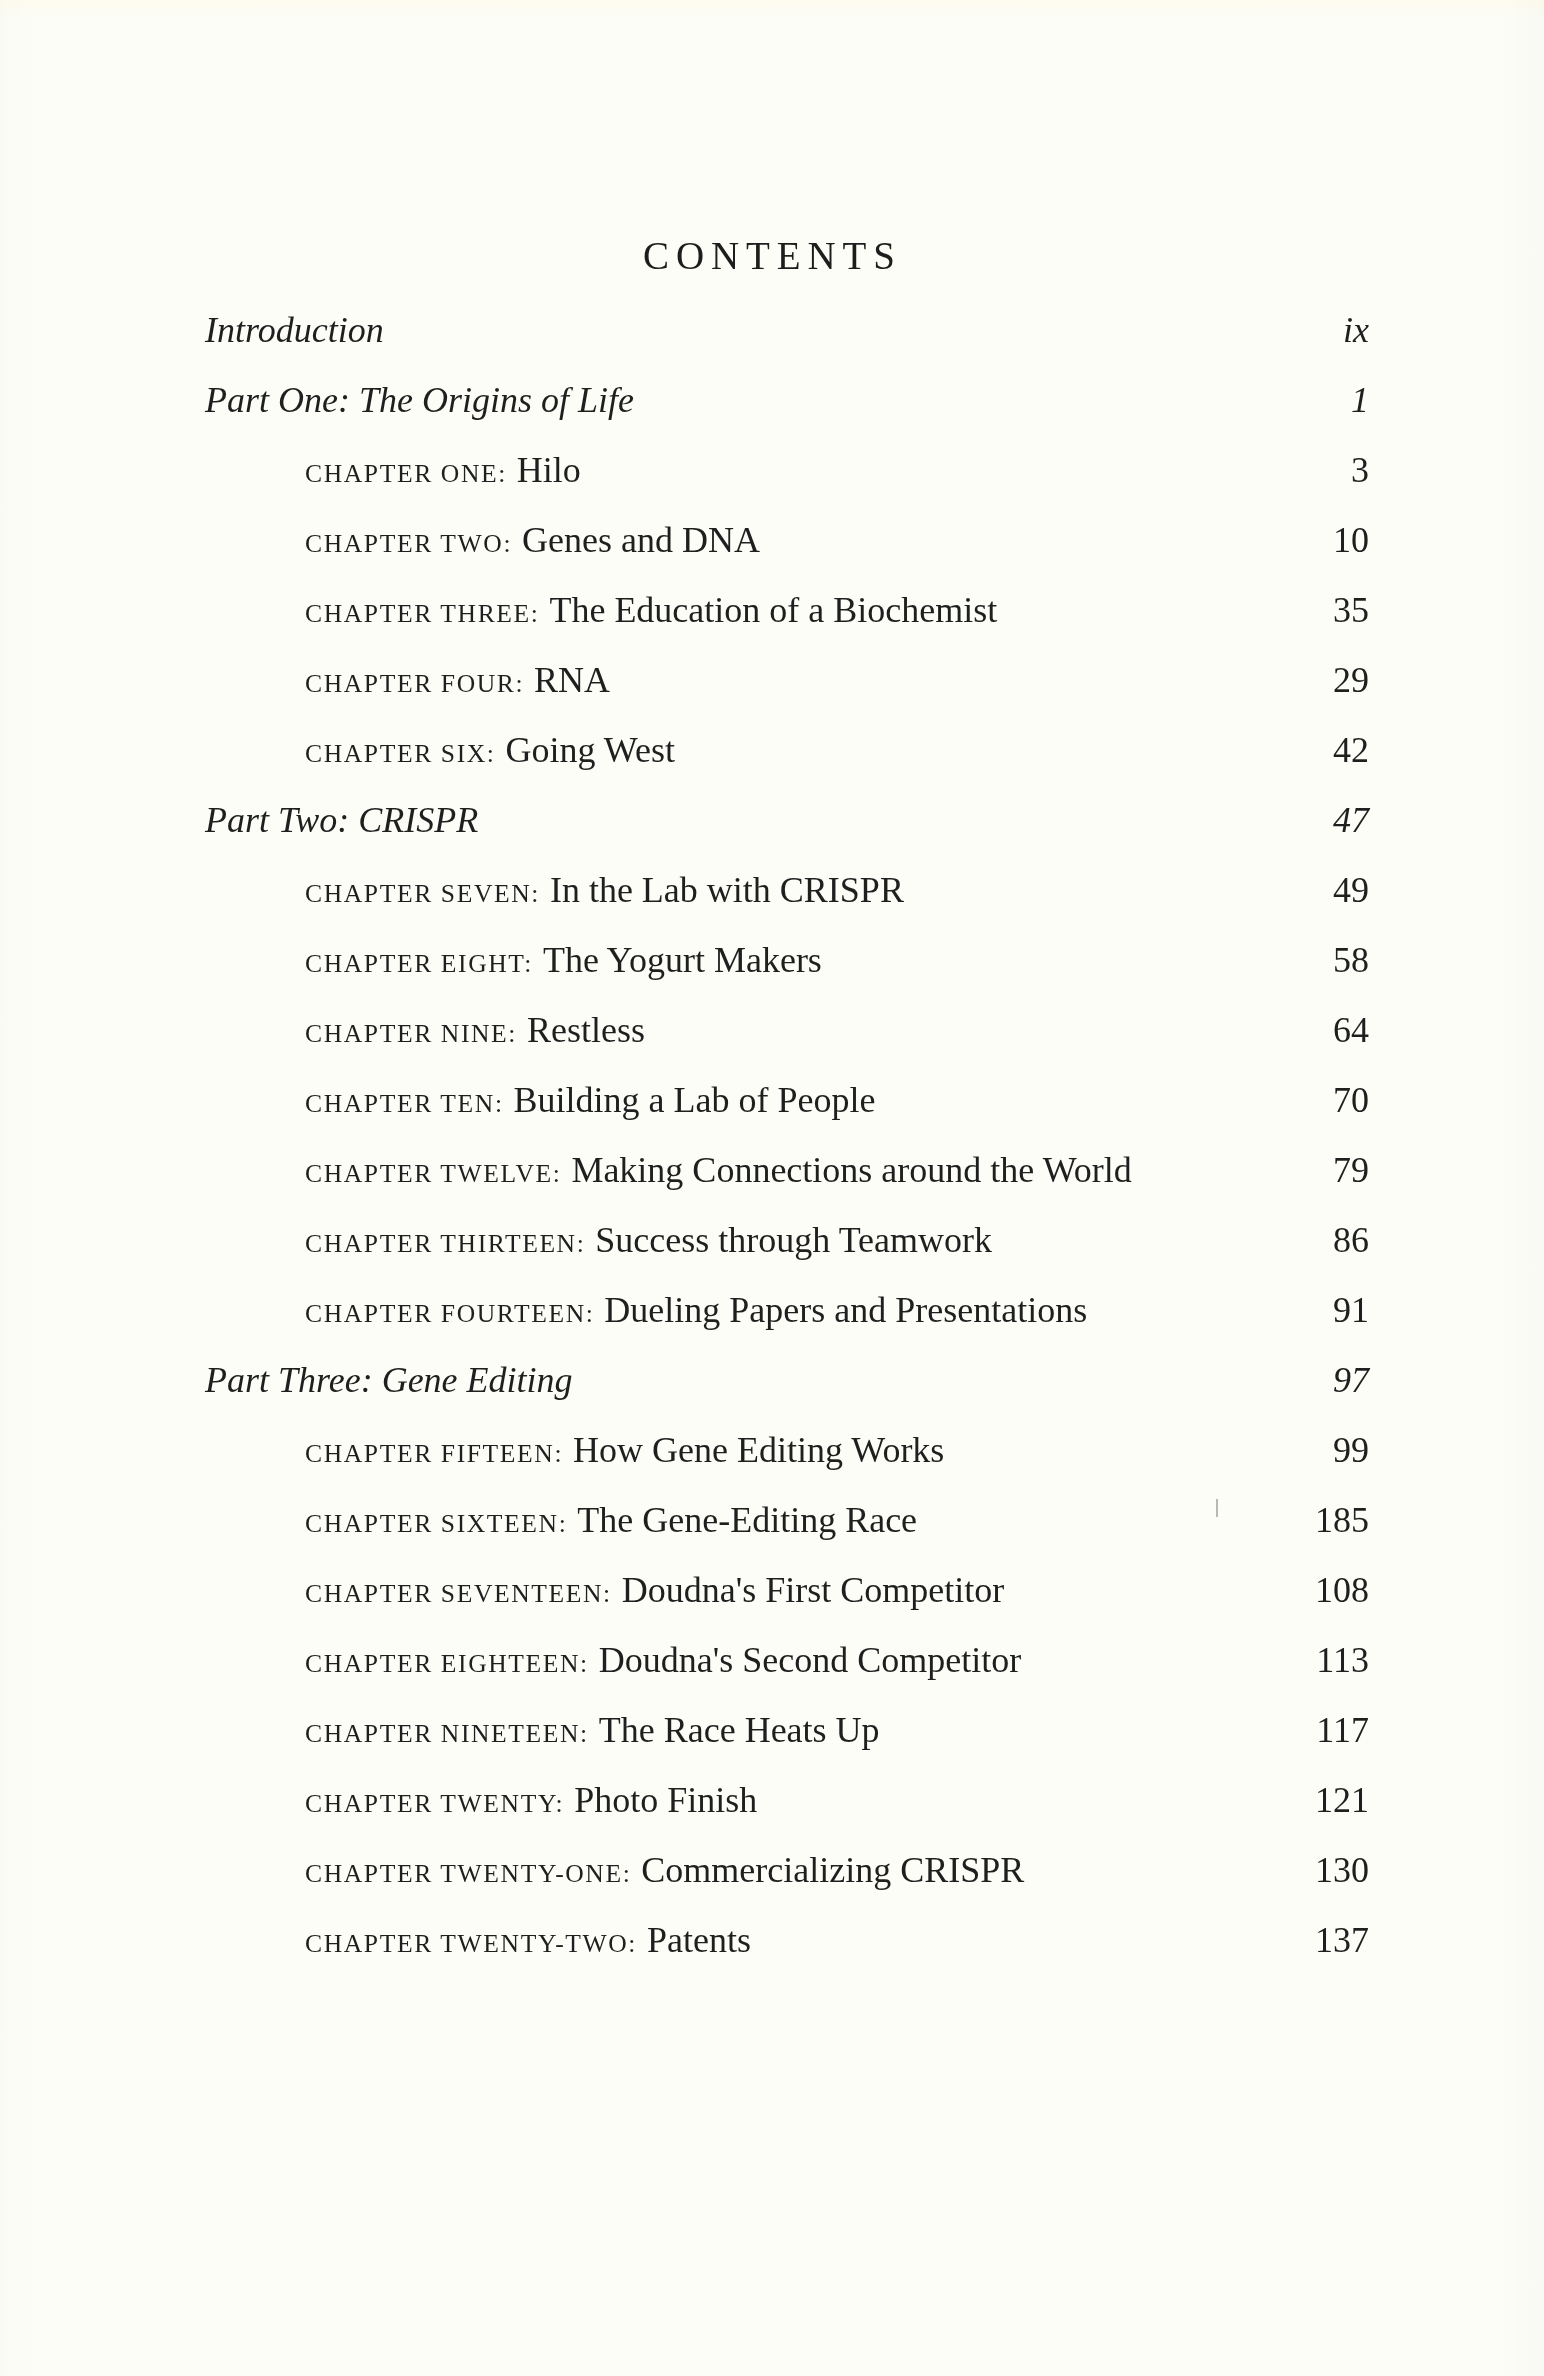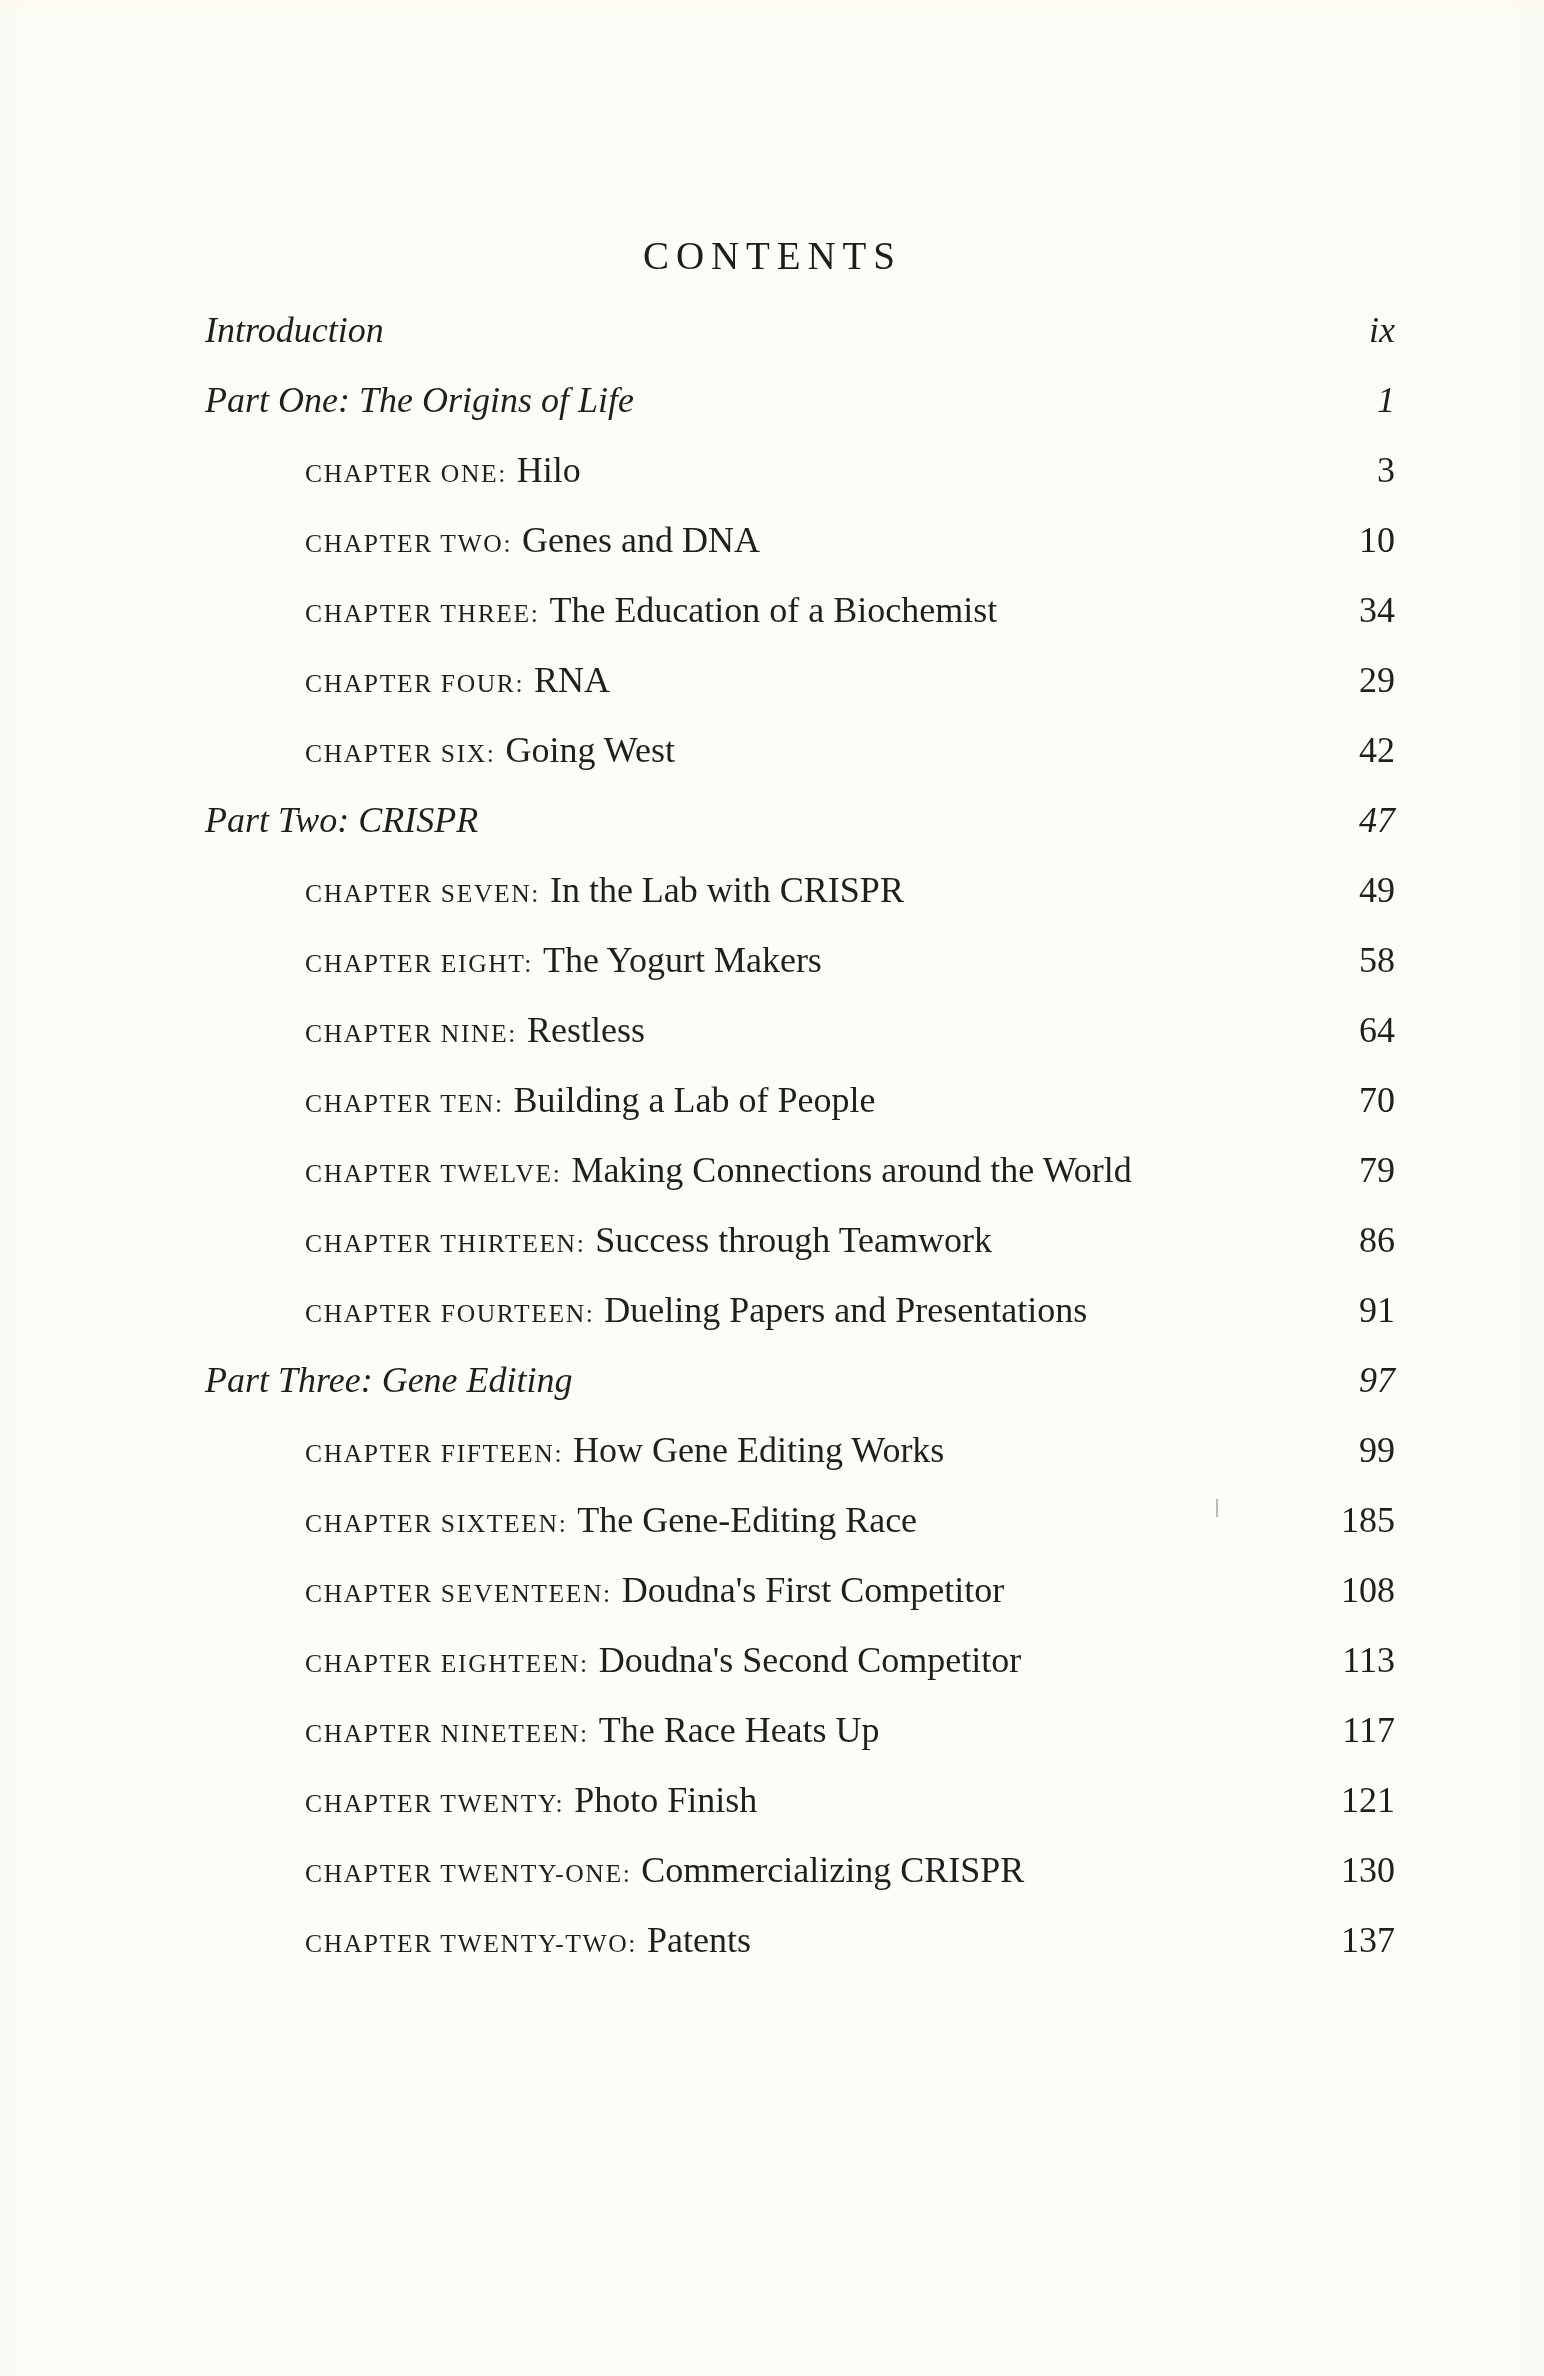--- a/index.html
+++ b/index.html
@@ -68,21 +68,21 @@
     letter-spacing: 1.6px;
     text-transform: uppercase;
     margin-right: 9.9px;
     margin-left: 43px;
   }
   .row .label .chap-title {
     font-size: 36px;
   }
   .row .page-num {
     position: absolute;
-    right: 191px;
+    right: 217px;
     top: 11.8px;
     font-size: 36px;
     line-height: 1;
     text-align: right;
     white-space: nowrap;
   }
   .row.part .page-num {
     font-style: italic;
   }
   .speck {
@@ -117,21 +117,21 @@
       <span class="page-num">3</span>
     </div>
 
     <div class="row chapter">
       <span class="label"><span class="chap-num">CHAPTER TWO:</span><span class="chap-title">Genes and DNA</span></span>
       <span class="page-num">10</span>
     </div>
 
     <div class="row chapter">
       <span class="label"><span class="chap-num">CHAPTER THREE:</span><span class="chap-title">The Education of a Biochemist</span></span>
-      <span class="page-num">34</span>
+      <span class="page-num">35</span>
     </div>
 
     <div class="row chapter">
       <span class="label"><span class="chap-num">CHAPTER FOUR:</span><span class="chap-title">RNA</span></span>
       <span class="page-num">29</span>
     </div>
 
 
     <div class="row chapter">
       <span class="label"><span class="chap-num">CHAPTER SIX:</span><span class="chap-title">Going West</span></span>

